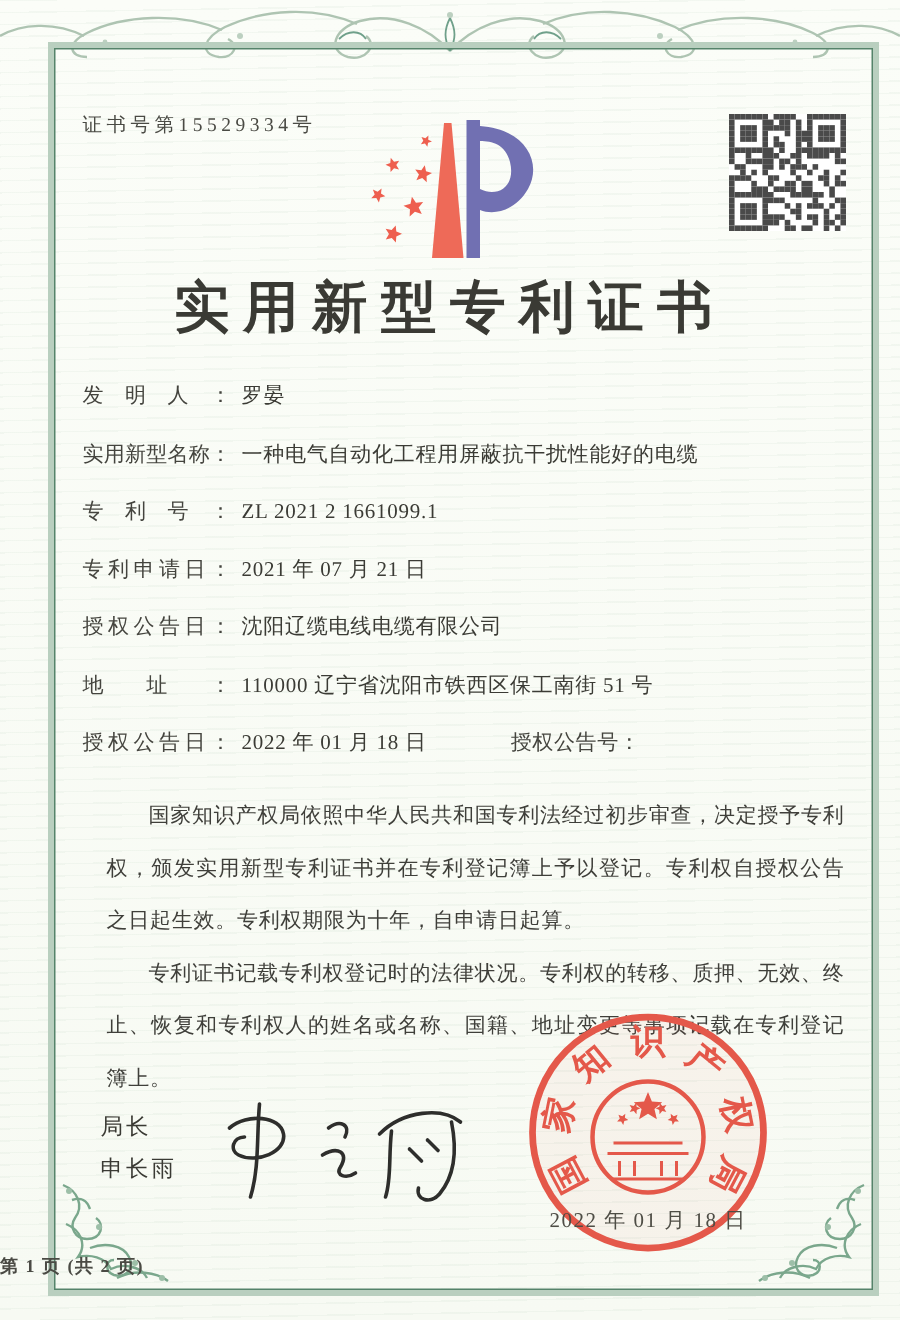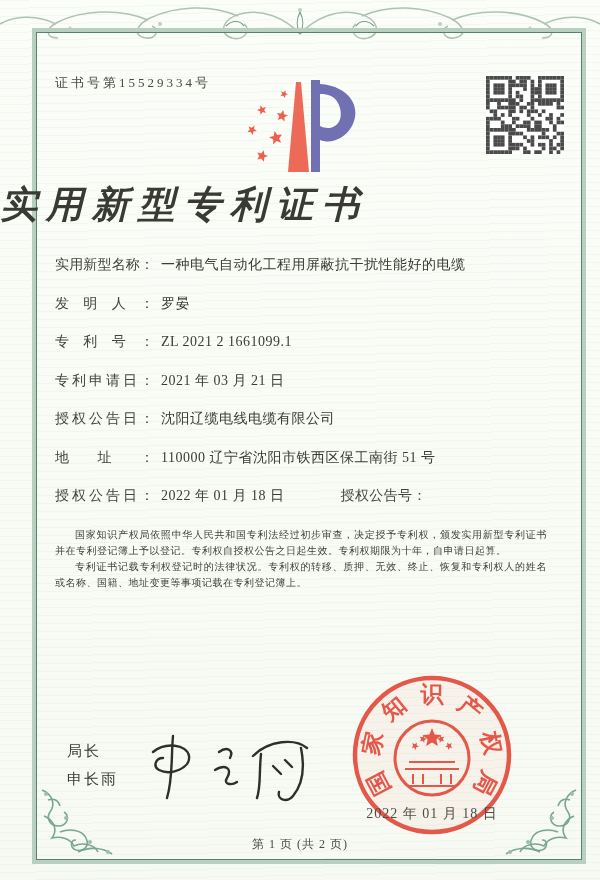--- a/index.html
+++ b/index.html
@@ -27,55 +27,55 @@
   .ornament-bl{left:38px;bottom:22px;}
   .ornament-br{right:20px;bottom:22px;transform:scaleX(-1);}
   .cert-no{
     position:absolute;left:55px;top:74px;
     font-size:13px;letter-spacing:3px;color:#4a4a44;
   }
   .logo{position:absolute;left:232px;top:74px;width:136px;height:112px;}
   .qr{position:absolute;left:486px;top:76px;width:78px;height:78px;}
   .title{
     position:absolute;left:0;top:180px;width:600px;margin:0;
-    text-align:left;font-size:37px;font-weight:600;
-    letter-spacing:9px;color:#3a3a34;font-style:italic;
+    text-align:center;font-size:37px;font-weight:600;
+    letter-spacing:9px;color:#3a3a34;
   }
   .fields{position:absolute;left:55px;top:255px;width:495px;font-size:14px;}
   .frow{height:38.5px;line-height:20px;display:flex;align-items:flex-start;}
   .flabel{
     display:inline-block;width:99px;flex:0 0 99px;
     text-align:justify;text-align-last:justify;color:#44443e;
   }
   .fvalue{margin-left:7px;color:#3b3b35;letter-spacing:0.5px;}
   .frow-double{display:flex;}
   .pair2{margin-left:56px;display:flex;justify-content:space-between;}
   .pair2 .flabel{width:86px;flex:0 0 86px;}
   .paras{
-    position:absolute;left:55px;top:527px;width:492px;
-    font-size:10px;line-height:16px;color:#3f3f3a;
+    position:absolute;left:71px;top:527px;width:492px;
+    font-size:14px;line-height:35px;color:#3f3f3a;
     text-align:justify;letter-spacing:0.5px;
   }
   .paras p{margin:0;text-indent:2em;}
   .signer{position:absolute;left:67px;top:742px;font-size:15px;color:#3a3a34;}
   .signer div{margin-bottom:9px;letter-spacing:2px;}
   .signature{position:absolute;left:135px;top:726px;width:185px;height:82px;}
   .seal{position:absolute;left:347px;top:670px;width:170px;height:170px;z-index:1;}
   .seal-char{
     fill:#e4584a;font-size:23px;font-weight:bold;
     text-anchor:middle;dominant-baseline:middle;
     font-family:"Liberation Serif",serif;
   }
   .seal-date{
     position:absolute;left:349px;top:805px;width:166px;z-index:2;
     text-align:center;font-size:14px;color:#4e4d45;letter-spacing:1px;
   }
   .footer{
     position:absolute;left:0;top:836px;width:600px;
-    text-align:center;font-size:12px;color:#4a4a44;letter-spacing:1px;
+    text-align:left;font-size:12px;color:#4a4a44;letter-spacing:1px;font-weight:bold;
   }
   svg{display:block;}
 </style>
 </head>
 <body>
 
 <div class="page">
 
   <svg class="ornament-top" viewBox="0 0 600 46">
     <g fill="none" stroke="#aec4b2" stroke-width="1.6">
@@ -397,34 +397,34 @@
         <rect x="52.00" y="74.29" width="3.71" height="3.71"></rect>
         <rect x="63.14" y="74.29" width="3.71" height="3.71"></rect>
         <rect x="70.57" y="74.29" width="3.71" height="3.71"></rect>
       </g>
   </svg>
 
   <h1 class="title">实用新型专利证书</h1>
 
   <div class="fields">
     <div class="frow">
+      <span class="flabel">发明人：</span>
+      <span class="fvalue">罗晏</span>
+    </div>
+    <div class="frow">
       <span class="flabel">实用新型名称：</span>
       <span class="fvalue">一种电气自动化工程用屏蔽抗干扰性能好的电缆</span>
     </div>
     <div class="frow">
-      <span class="flabel">发明人：</span>
-      <span class="fvalue">罗晏</span>
-    </div>
-    <div class="frow">
       <span class="flabel">专利号：</span>
       <span class="fvalue">ZL 2021 2 1661099.1</span>
     </div>
     <div class="frow">
       <span class="flabel">专利申请日：</span>
-      <span class="fvalue">2021 年 03 月 21 日</span>
+      <span class="fvalue">2021 年 07 月 21 日</span>
     </div>
     <div class="frow">
       <span class="flabel">授权公告日：</span>
       <span class="fvalue">沈阳辽缆电线电缆有限公司</span>
     </div>
     <div class="frow">
       <span class="flabel">地址：</span>
       <span class="fvalue">110000 辽宁省沈阳市铁西区保工南街 51 号</span>
     </div>
     <div class="frow frow-double">

